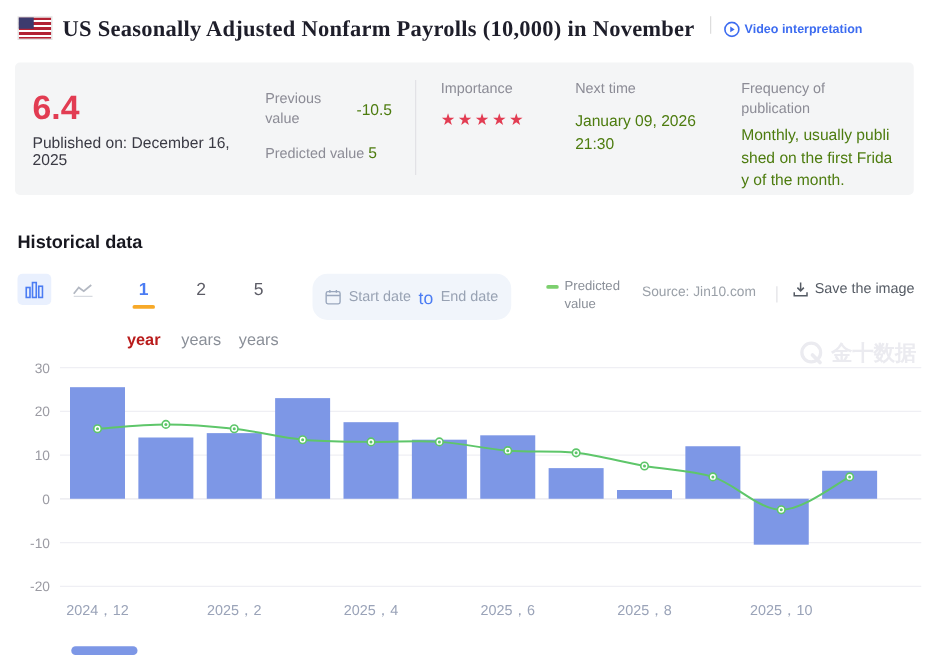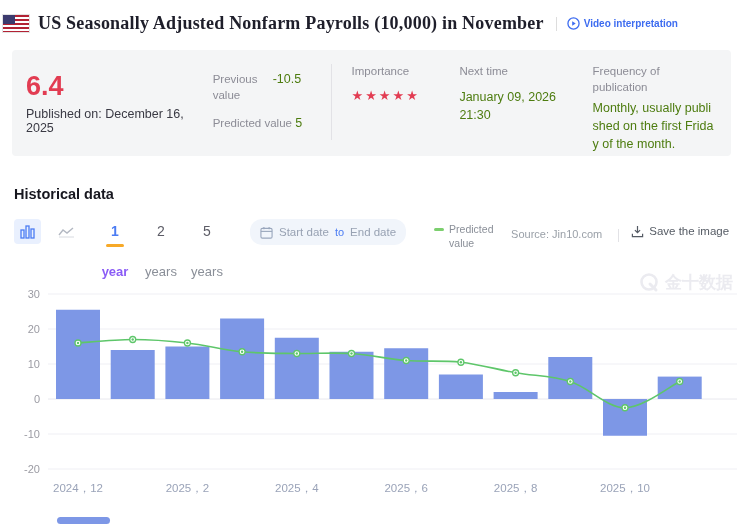--- a/index.html
+++ b/index.html
@@ -1,37 +1,37 @@
 <!DOCTYPE html>
 <html><head>
 <meta charset="utf-8">
 <style>
   * { margin:0; padding:0; box-sizing:border-box; }
   html,body { width:743px; height:525px; background:#fff; overflow:hidden;
     font-family:"Liberation Sans", sans-serif; position:relative; }
 
   
-  .header { display:flex; align-items:center; padding:13px 14px 0 2px; }
+  .header { display:flex; padding:13px 14px 0 14px; }
   .flag { width:28px; height:19px; position:relative; flex:0 0 auto;
     background:repeating-linear-gradient(#b22234 0 2px, #fff 2px 4px); border:1px solid #e3e3e3; }
   .flag .canton { position:absolute; left:0; top:0; width:12px; height:9px; background:#3c3b6e; }
   .title { font-family:"Liberation Serif", serif; font-weight:bold; font-size:18px;
     color:#1e1e2a; margin-left:8px; letter-spacing:.2px; }
   .hdr-divider { width:1px; height:14px; background:#ddd; margin:0 10px 0 12px; }
   .video-link { display:flex; align-items:center; gap:4px; color:#3d6cf0; font-size:10px;
     font-weight:bold; cursor:pointer; white-space:nowrap; }
 
   
   .card { margin:16px 12px 0 12px; background:#f4f5f6; border-radius:4px;
     padding:14px 14px 16px 14px; display:flex; height:106px; }
   .col1 { width:198px; padding-top:8px; }
   .big-value { font-size:27px; font-weight:bold; color:#e23c52; line-height:1.1; }
   .published-on { font-size:12.5px; color:#3a3a44; margin-top:5px; }
   .col2 { width:106px; padding-top:8px; }
-  .kv-row { display:flex; gap:8px; }
+  .kv-row { display:flex; gap:21px;align-items:center; }
   .k { color:#8c8c96; font-size:11.5px; line-height:1.35; }
   .v { color:#4d7c0f; font-size:12.5px; }
   .pred-row { margin-top:10px; }
   .pred-row .k, .pred-row .v { display:inline; }
   .card-divider { width:1px; background:#e2e2e6; margin:0 20px 0 18px; }
   .col3 { width:108px; }
   .stars { color:#e23c52; font-size:13px; letter-spacing:2px; margin-top:8px; white-space:nowrap; }
   .col4 { width:120px; margin-left:6px; }
   .col4 .v { display:block; margin-top:8px; line-height:1.5; }
   .col5 { width:132px; margin-left:20px; }
@@ -46,25 +46,25 @@
     justify-content:center; cursor:pointer; }
   .icon-btn.active { background:#e9f0fe; }
   .icon-btn + .icon-btn { margin-left:12px; }
   .periods { display:flex; margin-left:18px; gap:12px; }
   .period { width:34px; display:flex; flex-direction:column; align-items:center; cursor:pointer; }
   .period .num { font-size:14px; color:#5c5c66; line-height:1; padding-top:5px; }
   .period.active .num { color:#4b7cf3; font-weight:bold; }
   .underline { width:18px; height:3px; border-radius:2px; background:transparent; margin-top:6px; }
   .period.active .underline { background:#f7a928; }
   .period .unit { font-size:13px; color:#8a8f98; margin-top:17px; }
-  .period.active .unit { color:#8b5cf6; font-weight:bold; }
+  .period.active .unit { color:#b91c1c; font-weight:bold; }
   .datepicker { margin-left:26px; display:flex; align-items:center; gap:6px; background:#f1f5fb;
-    border-radius:12px; height:26px; padding:0 10px; cursor:pointer; }
+    border-radius:12px; height:37px; padding:0 10px; cursor:pointer; }
   .datepicker .ph { font-size:11.5px; color:#98a2b3; }
-  .datepicker .to { font-size:11px; color:#4b7cf3; }
+  .datepicker .to { font-size:14px; color:#4b7cf3; }
   .legend { display:flex; margin-left:28px; gap:14px; padding-top:4px; }
   .legend-item { display:flex; gap:5px; }
   .dash { width:10px; height:3px; border-radius:2px; margin-top:5px; flex:0 0 auto; }
   .legend-label { font-size:10.5px; color:#8a8f98; line-height:1.3; width:52px; }
   .source { font-size:11px; color:#9aa0a8; margin-left:10px; padding-top:9px; white-space:nowrap; }
   .tb-divider { width:1px; height:13px; background:#e2e2e6; margin:10px 0 0 16px; }
   .save-btn { display:flex; align-items:flex-start; gap:5px; margin-left:12px; padding-top:6px;
     cursor:pointer; }
   .save-btn span { font-size:11.5px; color:#555b64; white-space:nowrap; }
 

